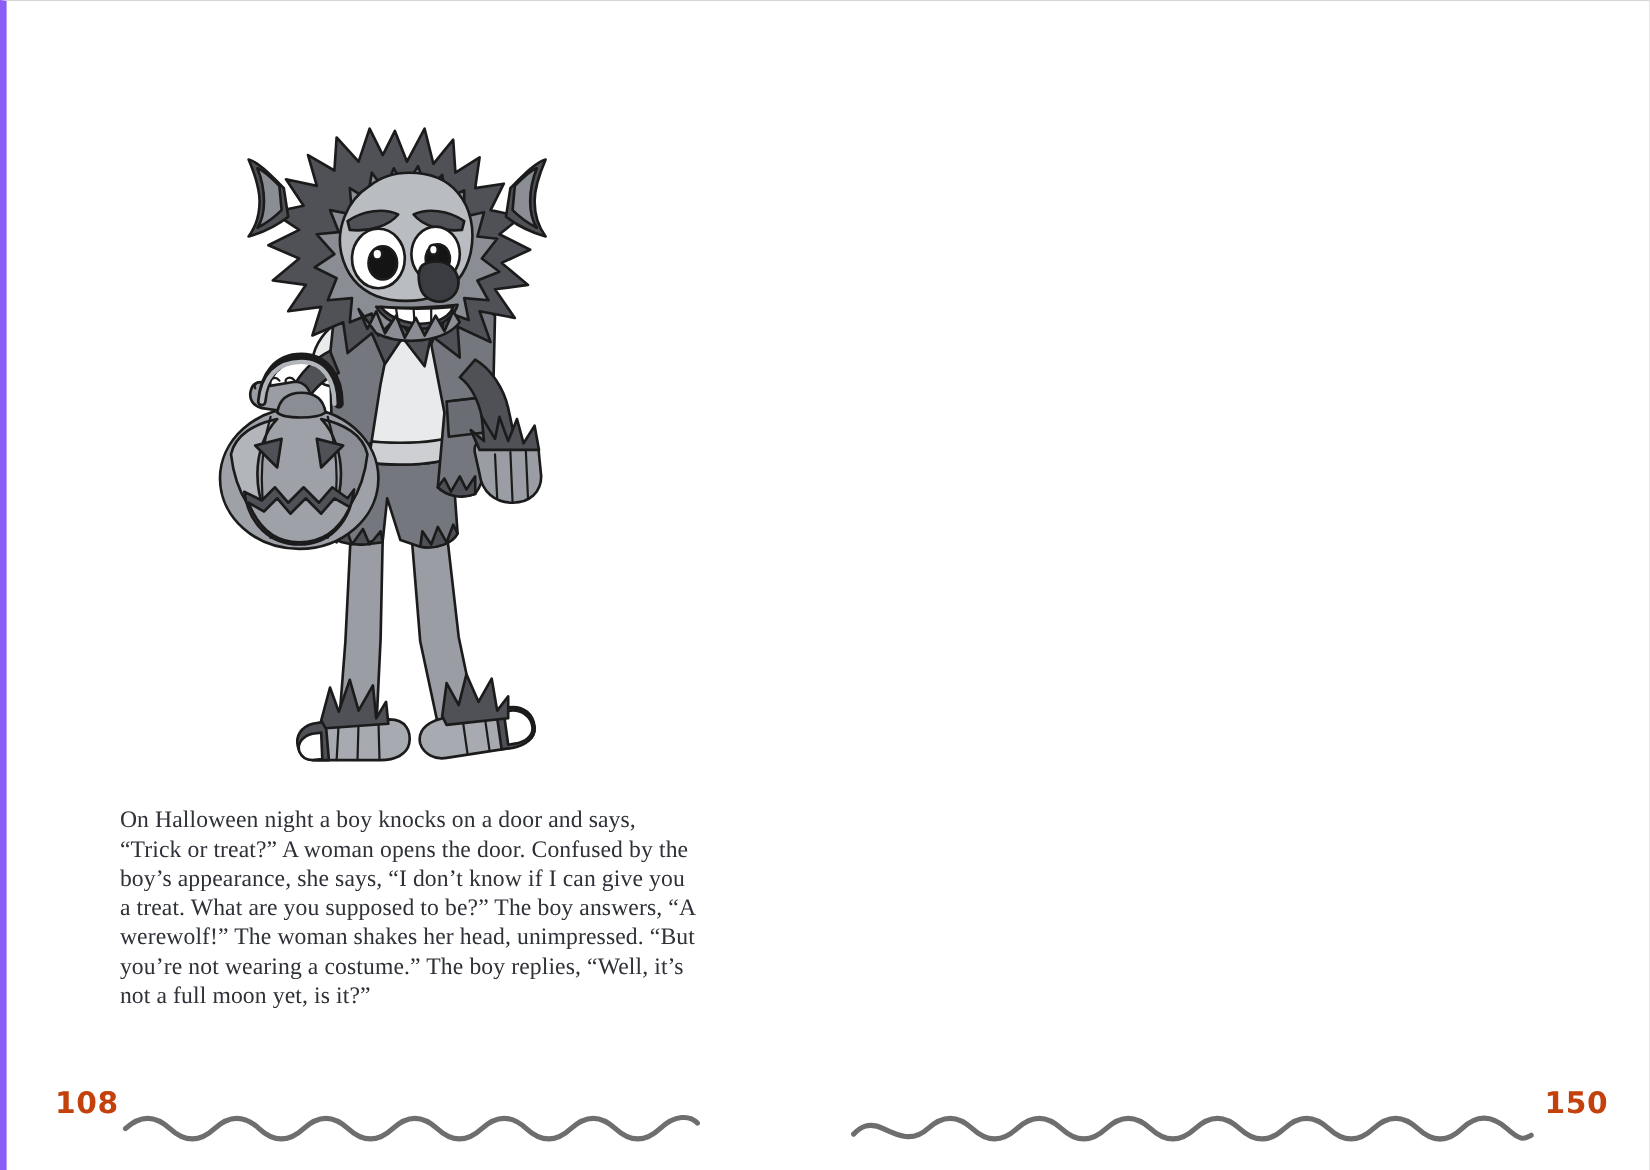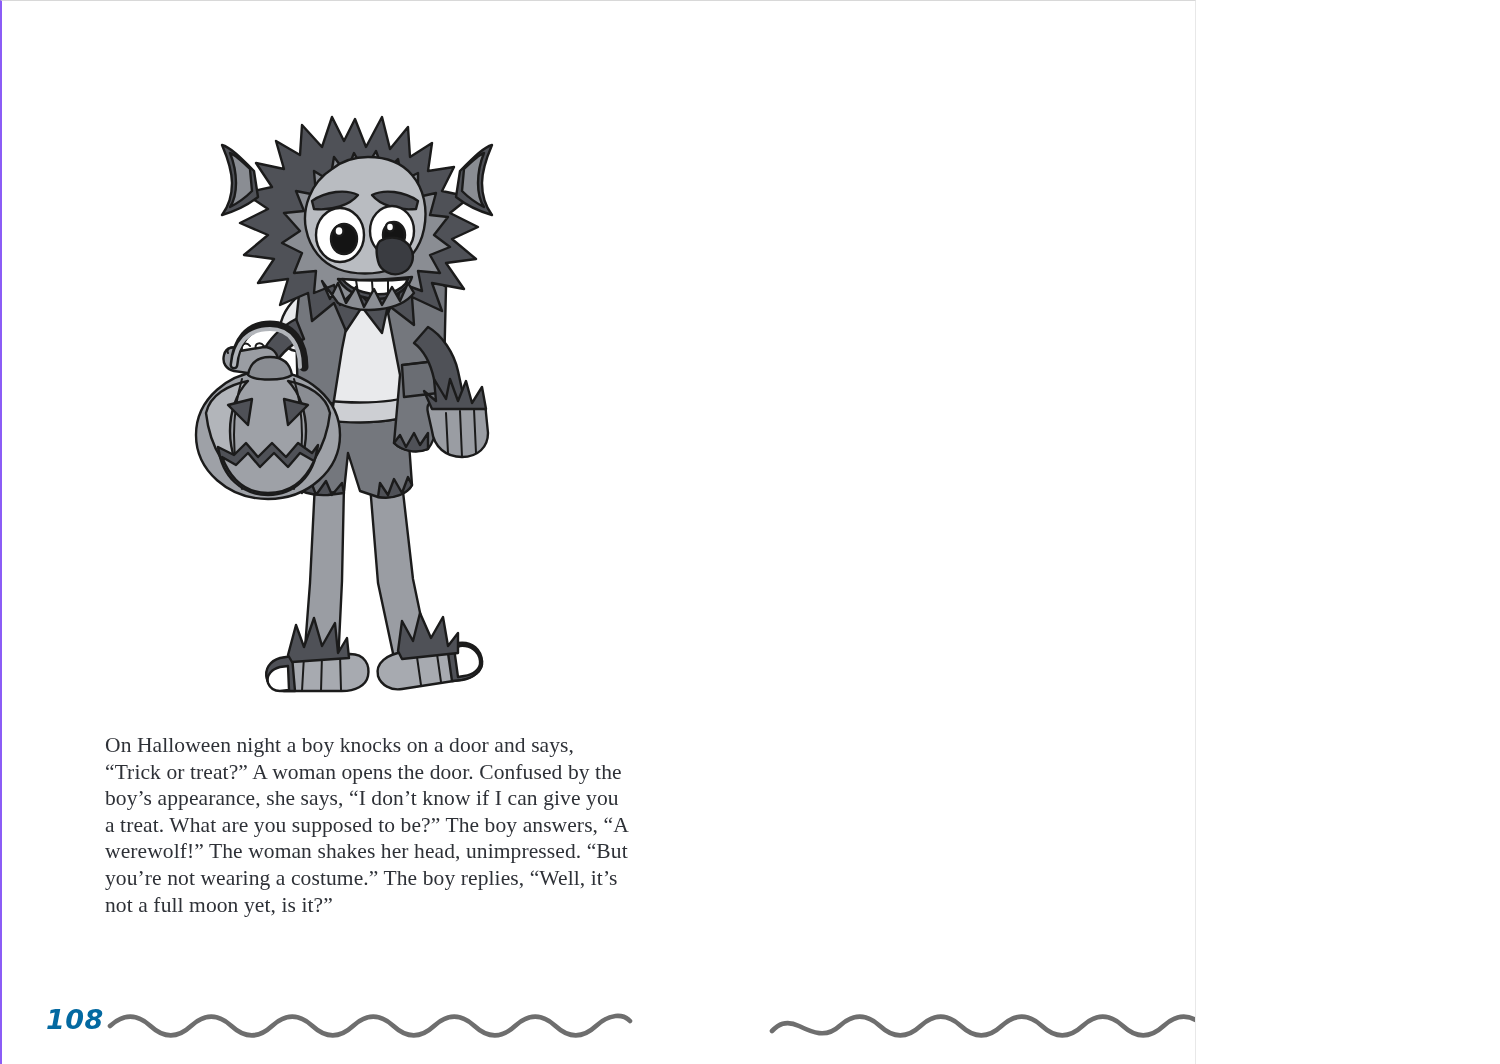--- a/index.html
+++ b/index.html
@@ -7,25 +7,25 @@
     margin: 0;
     padding: 0;
     background: #ffffff;
   }
   body {
     font-family: "Liberation Serif", serif;
   }
 
   .spread {
     position: relative;
-    width: 1196px;
+    width: 1500px;
     height: 1064px;
     background: #ffffff;
     border-top: 1px solid #d8d8d8;
-    border-left: 2px solid #8b5cf6;
+    border-left: 6px solid #8b5cf6;
     border-right: 1px solid #e8e8e8;
     box-sizing: border-box;
     overflow: hidden;
   }
 
   
   .page {
     position: absolute;
     top: 0;
     height: 1064px;
@@ -67,28 +67,27 @@
 
   
   .footer {
     position: absolute;
     bottom: 0;
     height: 110px;
     width: 100%;
   }
   .folio {
     position: absolute;
-    bottom: 32px;
+    bottom: 48px;
     font-family: "DejaVu Sans", sans-serif;
     font-weight: bold;
     font-size: 27px;
-    color: #0369a1;
+    color: #c2410c;
     letter-spacing: 0.5px;
     line-height: 1;
-    font-style: italic;
   }
   .folio-left  { left: 44px; }
   .folio-right { right: 44px; }
 
   .wave {
     position: absolute;
     bottom: 26px;
     height: 26px;
   }
   .wave-left  { left: 108px;  width: 520px; }

